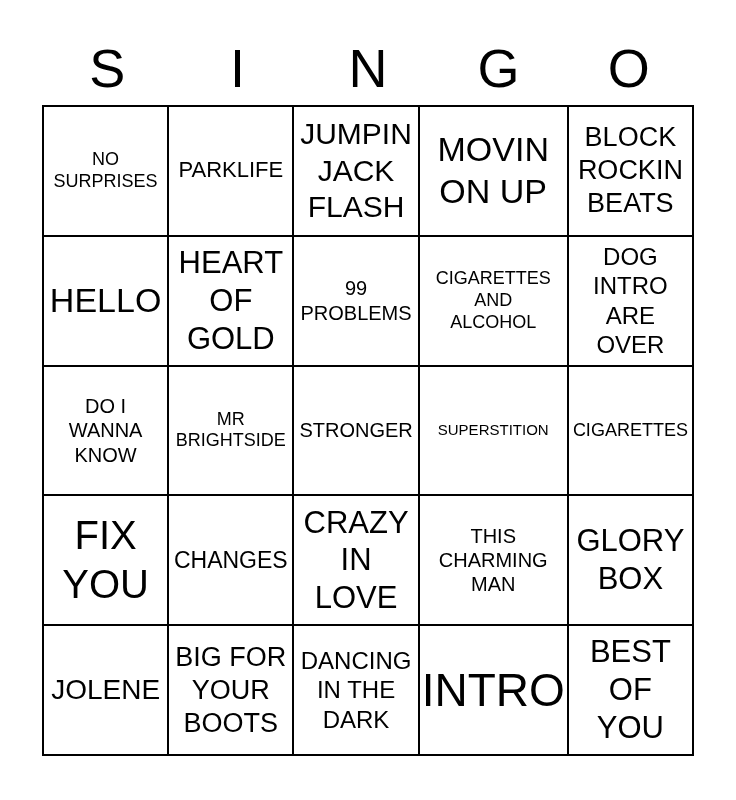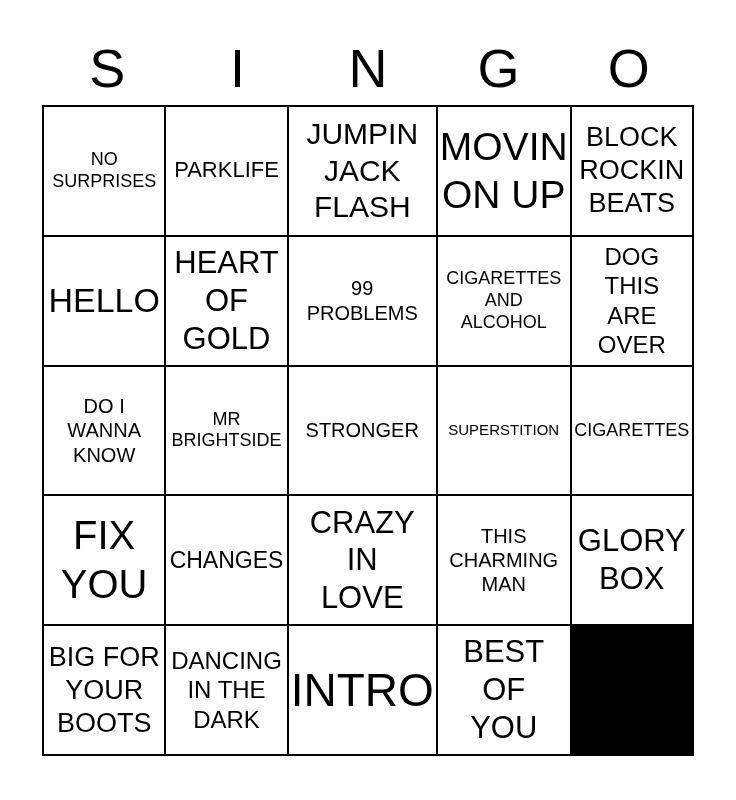--- a/index.html
+++ b/index.html
@@ -51,21 +51,21 @@
     text-align: center;
     white-space: pre-line;       
     line-height: 1.22;
     padding: 2px;
     box-sizing: border-box;
     cursor: pointer;
   }
   .fs15{font-size:15px}.fs18{font-size:18px}.fs20{font-size:20px}
   .fs22{font-size:22px}.fs23{font-size:23px}.fs24{font-size:24px}
   .fs27{font-size:27px}.fs28{font-size:28px}.fs29{font-size:20px}
-  .fs30{font-size:30px}.fs31{font-size:31px}.fs33{font-size:39px}
+  .fs30{font-size:30px}.fs31{font-size:31px}.fs33{font-size:34px}
   .fs34{font-size:34px}.fs36{font-size:46px}.fs40{font-size:40px}
 </style>
 </head>
 <body>
 
 <div class="title-row">
   <span class="title-letter">S</span>
   <span class="title-letter">I</span>
   <span class="title-letter">N</span>
   <span class="title-letter">G</span>
@@ -88,21 +88,21 @@
   <div class="cell fs34">HELLO</div>
   <div class="cell fs31">HEART
 OF
 GOLD</div>
   <div class="cell fs20">99
 PROBLEMS</div>
   <div class="cell fs18">CIGARETTES
 AND
 ALCOHOL</div>
   <div class="cell fs24">DOG
-THIS
+INTRO
 ARE
 OVER</div>
 
   <div class="cell fs29">DO I
 WANNA
 KNOW</div>
   <div class="cell fs18">MR
 BRIGHTSIDE</div>
   <div class="cell fs20">STRONGER</div>
   <div class="cell fs15">SUPERSTITION</div>
@@ -113,20 +113,21 @@
   <div class="cell fs23">CHANGES</div>
   <div class="cell fs31">CRAZY
 IN
 LOVE</div>
   <div class="cell fs20">THIS
 CHARMING
 MAN</div>
   <div class="cell fs31">GLORY
 BOX</div>
 
+  <div class="cell fs28">JOLENE</div>
   <div class="cell fs27">BIG FOR
 YOUR
 BOOTS</div>
   <div class="cell fs24">DANCING
 IN THE
 DARK</div>
   <div class="cell fs36">INTRO</div>
   <div class="cell fs31">BEST
 OF
 YOU</div>

